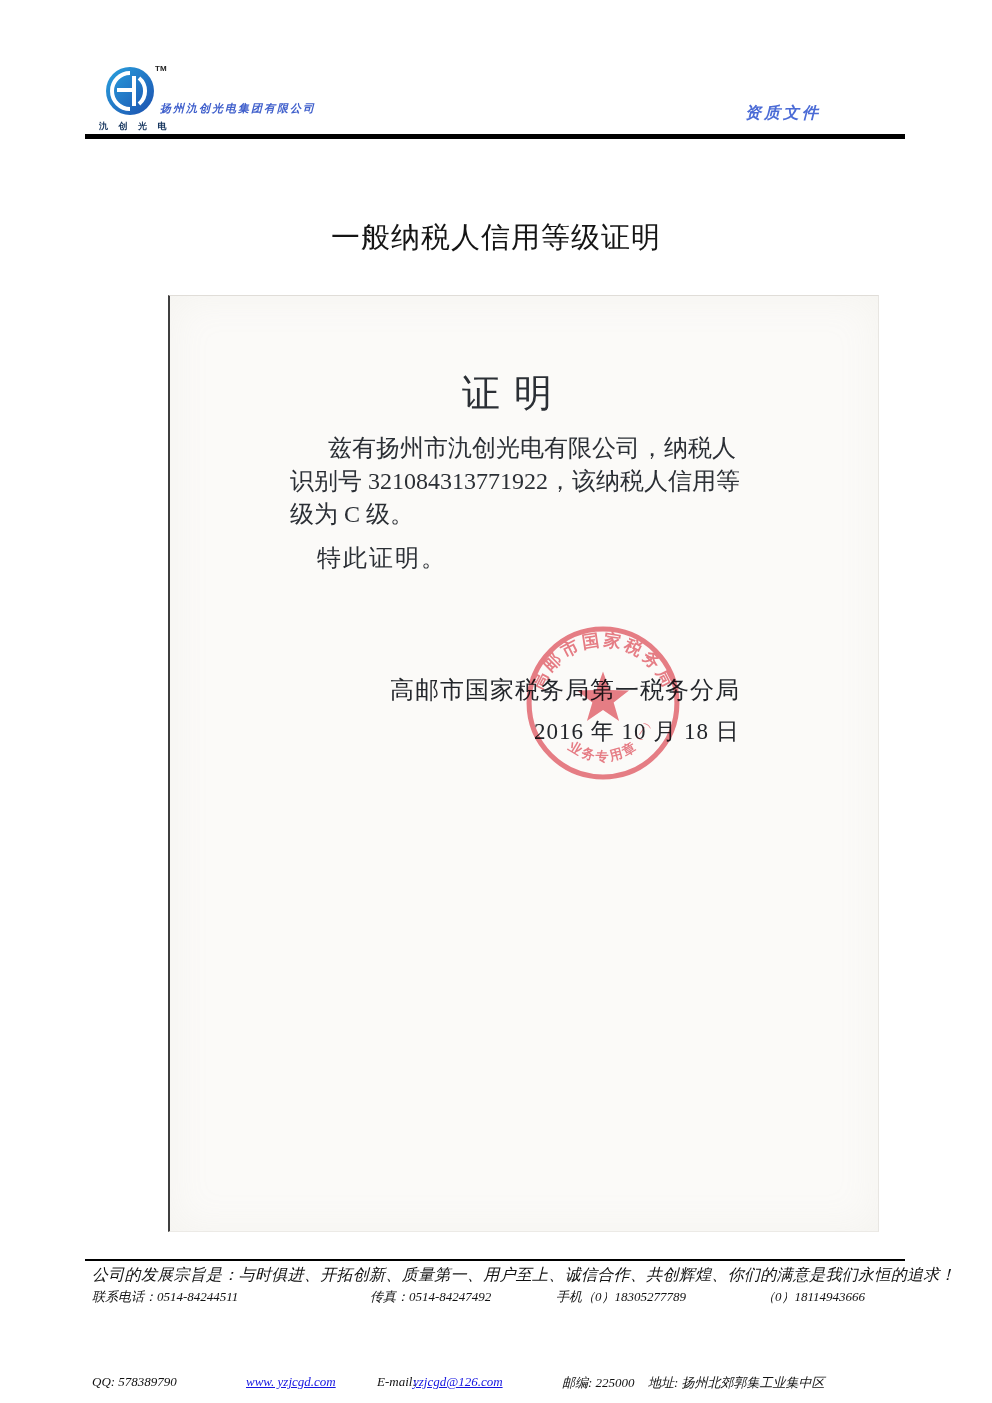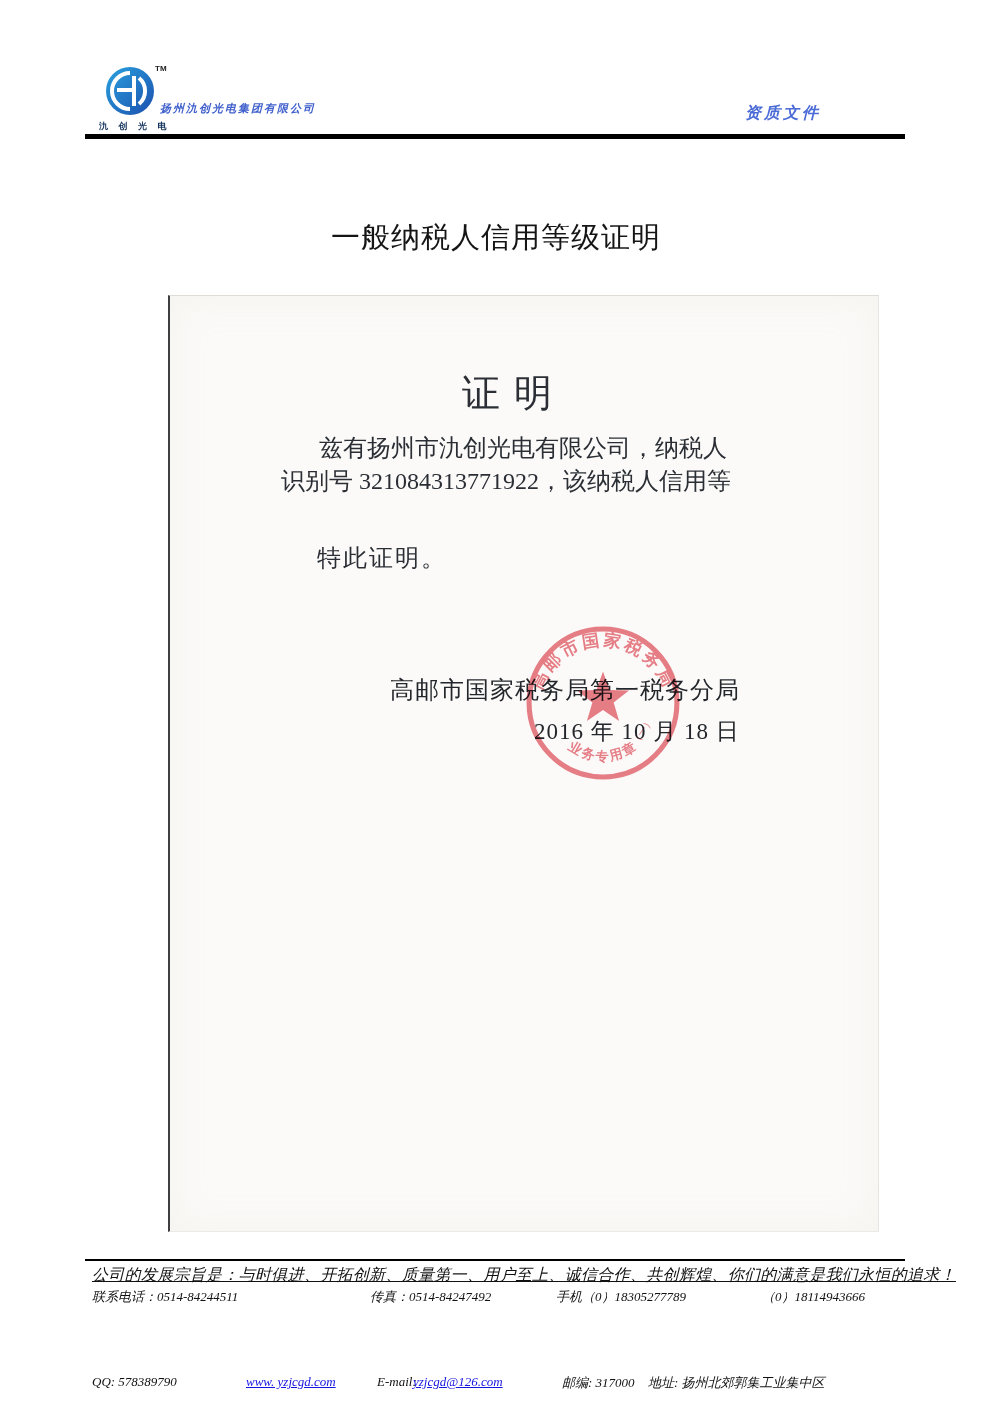--- a/index.html
+++ b/index.html
@@ -59,21 +59,21 @@
     border-top: 1px solid #e0ddd8;
     border-right: 1px solid #e8e6e2;
     border-bottom: 1px solid #eceae6;
     box-shadow: inset 0 0 40px rgba(200,195,185,0.12);
   }
   .cert-heading {
     position: absolute; left: 292px; top: 72px;
     font-size: 38px; color: #2b2f35; letter-spacing: 14px; white-space: nowrap;
   }
   .cert-body {
-    position: absolute; left: 111px; top: 136px; width: 515px;
+    position: absolute; left: 120px; top: 136px; width: 515px;
     font-size: 24px; color: #2b2f35; line-height: 33px;
   }
   .cert-body .indent { text-indent: 38px; }
   .cert-closing {
     position: absolute; left: 147px; top: 246px;
     font-size: 24px; color: #2b2f35; letter-spacing: 2px;
   }
   .cert-issuer {
     position: absolute; left: 220px; top: 378px;
     font-size: 24px; color: #23262b; letter-spacing: 1px; white-space: nowrap;
@@ -89,21 +89,21 @@
 
   
   .footer-rule {
     position: absolute; left: 85px; top: 1259px; width: 820px; height: 2px;
     background: #000000;
   }
   .footer-line {
     position: absolute; left: 0; right: 0; height: 22px;
     font-size: 13px; font-style: italic; color: #111; white-space: nowrap;
   }
-  .f1 { top: 1265px; left: 92px; right: auto; font-size: 16px; letter-spacing: 0.3px; text-decoration: underline; }
+  .f1 { top: 1265px; left: 92px; right: auto; font-size: 16px; letter-spacing: 0.3px; }
   .f2 { top: 1288px; }
   .f3 { top: 1374px; }
   .fpos { position: absolute; top: 0; }
   .f2 .p1 { left: 92px; }
   .f2 .p2 { left: 370px; }
   .f2 .p3 { left: 556px; }
   .f2 .p4 { left: 762px; }
   .f3 .p1 { left: 92px; }
   .f3 .p2 { left: 212px; margin-top: 36px; }
   .f3 .p3 { left: 246px; }
@@ -142,20 +142,21 @@
   <div class="doc-type">资质文件</div>
   <div class="header-rule"></div>
 
   <h1 class="doc-title">一般纳税人信用等级证明</h1>
 
   <section class="scan">
     <div class="cert-heading">证明</div>
     <div class="cert-body">
       <div class="indent">兹有扬州市氿创光电有限公司，纳税人</div>
       <div>识别号 321084313771922，该纳税人信用等</div>
+      <div>级为 C 级。</div>
     </div>
     <div class="cert-closing">特此证明。</div>
     <div class="cert-issuer">高邮市国家税务局第一税务分局</div>
     <div class="cert-date">2016 年 10 月 18 日</div>
 
     <svg class="seal" viewBox="0 0 160 160">
       <circle cx="80" cy="80" r="73" fill="none" stroke="#e5626e" stroke-width="5"></circle>
       <path id="sealTopArc" d="M 17 99 A 64 64 0 1 1 143 99" fill="none"></path>
       <text font-size="17" font-weight="bold" fill="#e5626e" letter-spacing="3" font-family="Liberation Serif, serif">
         <textPath href="#sealTopArc" startOffset="50%" text-anchor="middle">高邮市国家税务局</textPath>
@@ -179,17 +180,17 @@
     <span class="fpos p3">手机（0）18305277789</span>
     <span class="fpos p4">（0）18114943666</span>
   </div>
 
   <div class="footer-line f3">
     <span class="fpos p1">QQ: 578389790</span>
     <span class="fpos p2">网址</span>
     <span class="fpos p3 footer-link">www. yzjcgd.com</span>
     <span class="fpos p4">E-mail:</span>
     <span class="fpos p5 footer-link">yzjcgd@126.com</span>
-    <span class="fpos p6">邮编: 317000</span>
+    <span class="fpos p6">邮编: 225000</span>
     <span class="fpos p7">地址: 扬州北郊郭集工业集中区</span>
   </div>
 
 </div>
 
 </body></html>

